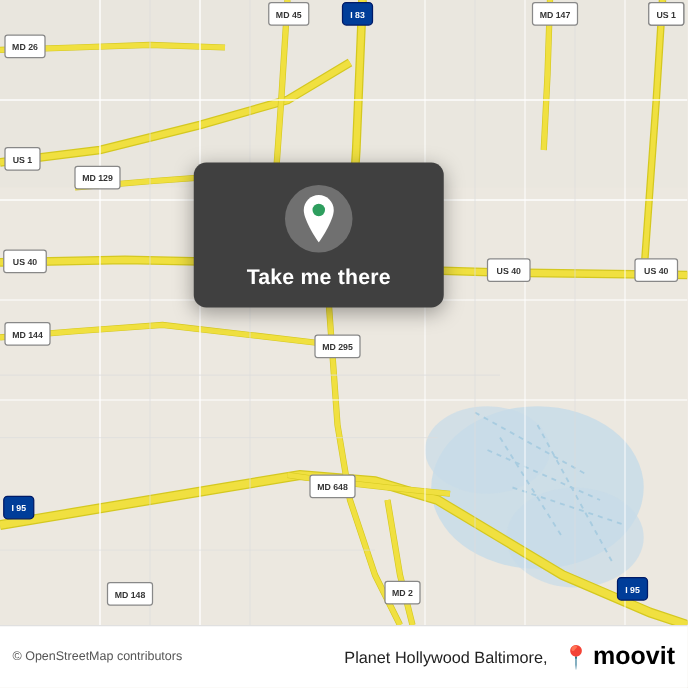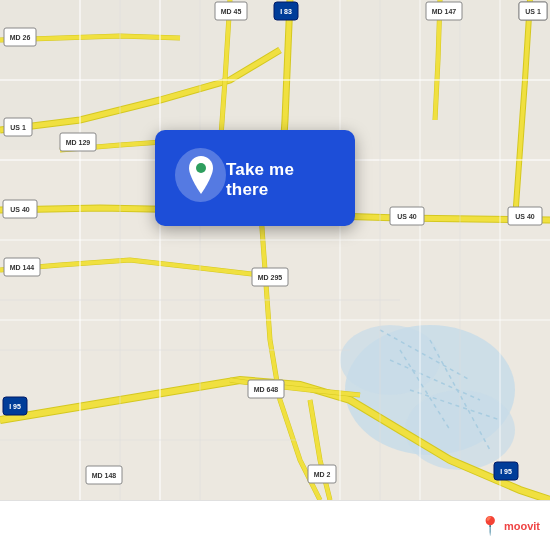--- a/index.html
+++ b/index.html
@@ -26,23 +26,24 @@
       height: 100%;
       position: absolute;
       top: 0; left: 0;
     }
 
     #take-me-there-card {
       position: absolute;
       top: 130px;
       left: 155px;
       width: 200px;
-      background: #1d4ed8;
+      background: #404040;
       border-radius: 10px;
       display: flex;
+      flex-direction: column;
       align-items: center;
       padding: 18px 20px 14px 20px;
       box-shadow: 0 4px 16px rgba(0,0,0,0.35);
       z-index: 10;
     }
 
     #location-icon-wrapper {
       width: 54px;
       height: 54px;
       border-radius: 50%;
@@ -246,20 +247,22 @@
       <svg width="32" height="38" viewBox="0 0 32 38" fill="none" xmlns="http://www.w3.org/2000/svg">
         <path d="M16 0C9.4 0 4 5.4 4 12C4 21 16 38 16 38C16 38 28 21 28 12C28 5.4 22.6 0 16 0Z" fill="white"></path>
         <circle cx="16" cy="12" r="5" fill="#2e9e5e"></circle>
       </svg>
     </div>
     <span id="take-me-there-label">Take me there</span>
   </div>
 </div>
 
 <div id="bottom-bar">
+  <span id="openstreetmap-credit">© OpenStreetMap contributors</span>
 
   <div id="bottom-info">
+    <span id="place-name">Planet Hollywood Baltimore,</span>
     <div id="moovit-logo">
       <span style="color:#f7634c; font-size:18px;">📍</span>
-      <span style="color:#ef4444; font-weight:700; font-size:11px;">moovit</span>
+      <span style="color:#000000; font-weight:700; font-size:20px;">moovit</span>
     </div>
   </div>
 </div>
 
 </body></html>

